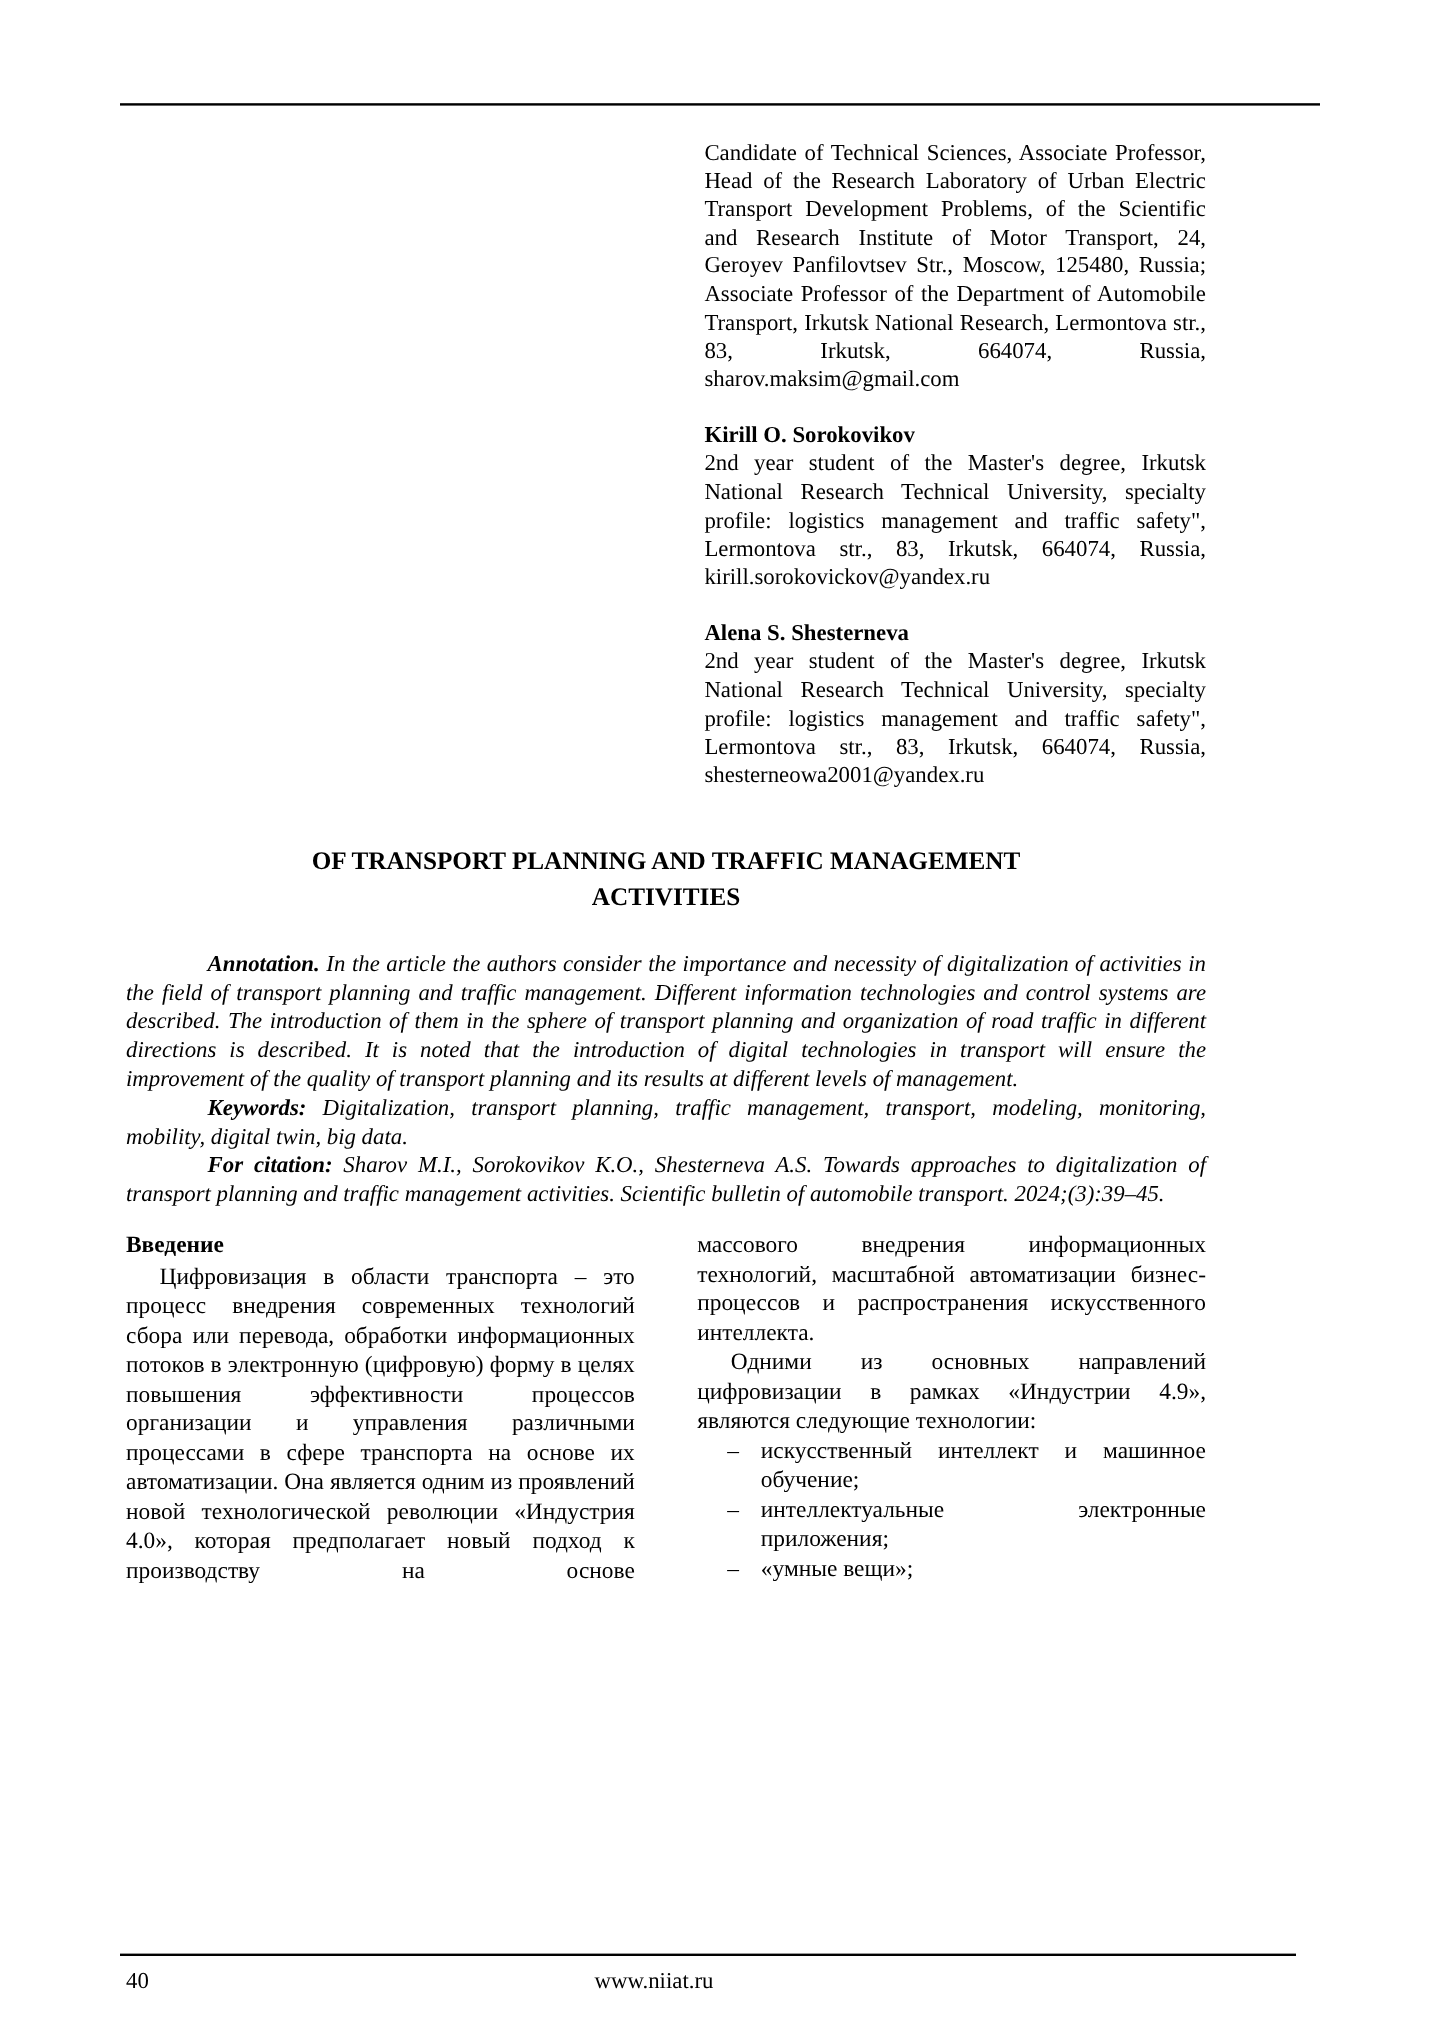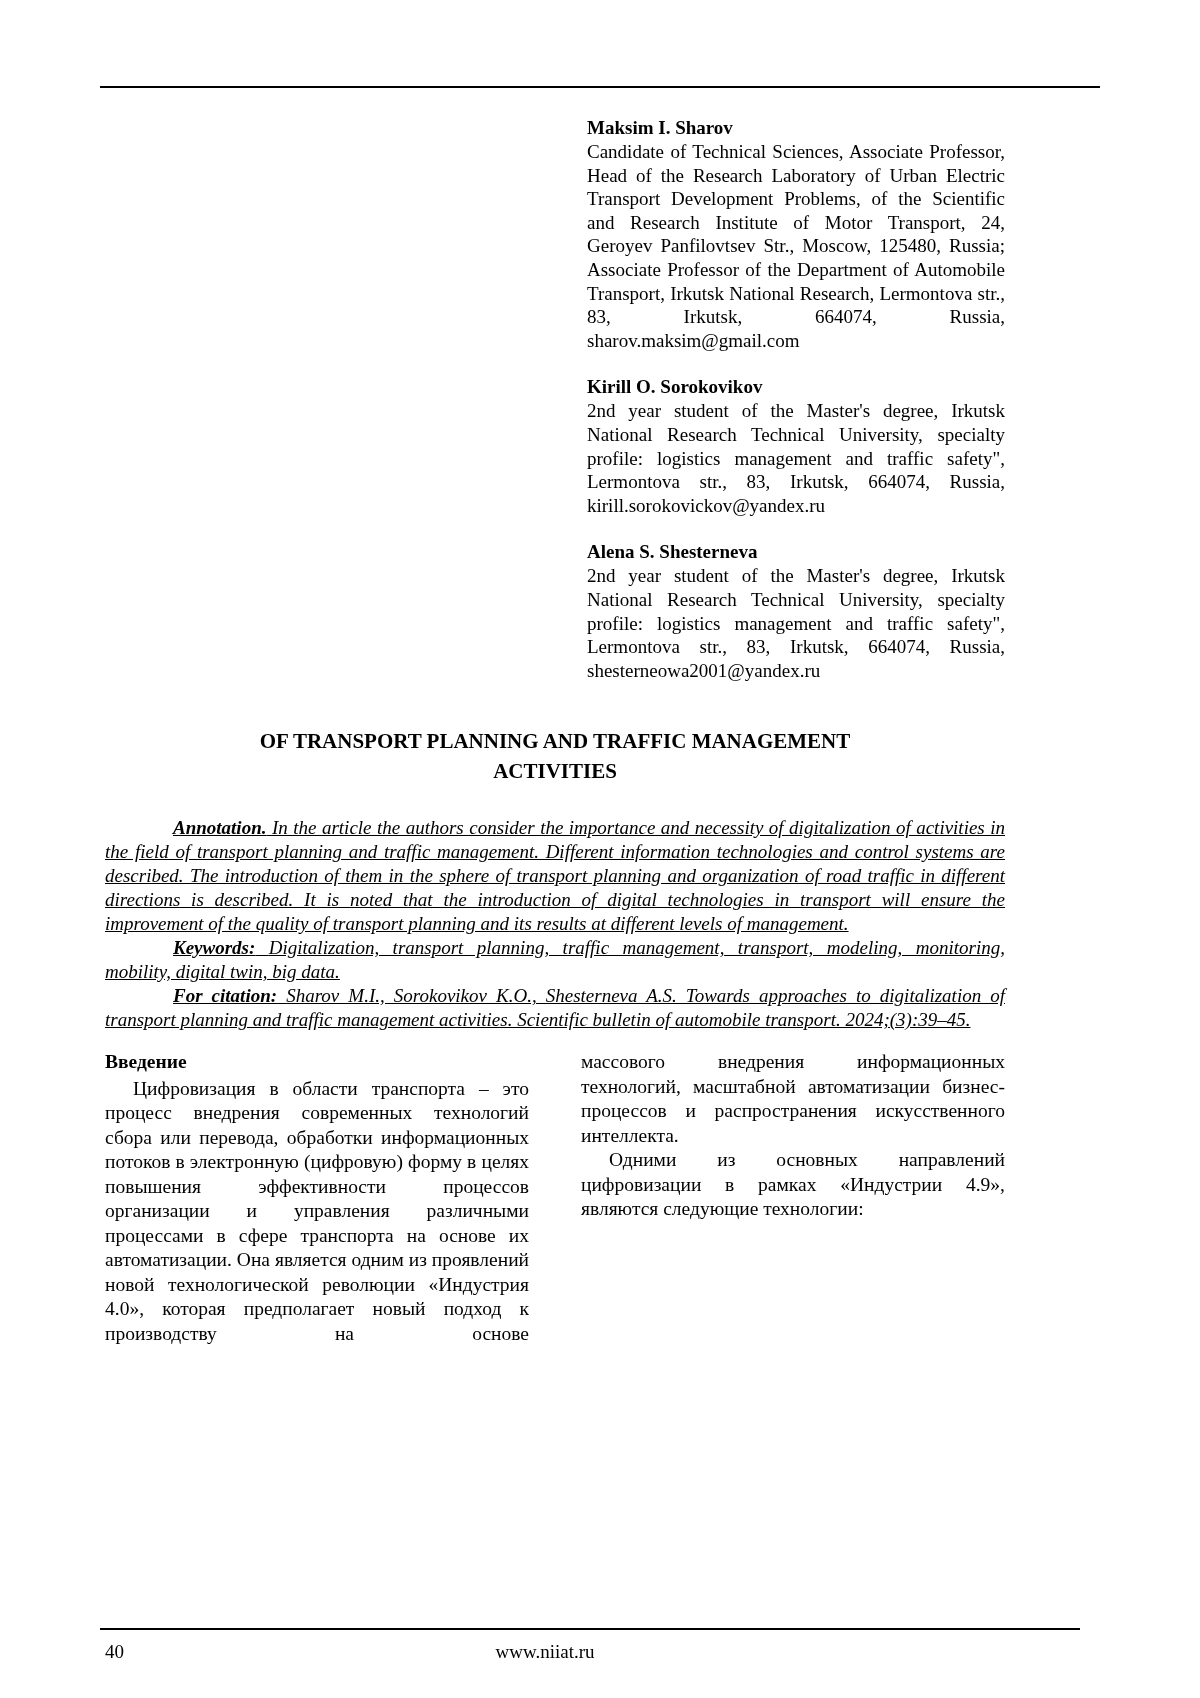--- a/index.html
+++ b/index.html
@@ -34,21 +34,20 @@
   .title { margin: 44px 0 0 0; text-align: center; font-weight: bold; font-size: 21px; line-height: 30px; }
   .title-line { display: block; }
   
   .front-par {
     font-style: italic;
     font-size: 19px;
     line-height: 24px;
     text-align: justify;
     text-indent: 68px;
     margin: 0;
-    text-decoration: underline;
   }
   .annotation { margin-top: 30px; }
   .par-label { font-weight: bold; }
   
   .columns { display: flex; gap: 52px; margin-top: 18px; font-size: 19.5px; line-height: 24.5px; }
   .col { width: 424px; }
   .section-heading { margin: 0 0 2px 0; font-size: 19.5px; line-height: 24.5px; font-weight: bold; }
   .body-par { margin: 0; text-align: justify; }
   .par-indent { text-indent: 28px; }
   .cont-par { text-align-last: auto; }
@@ -67,21 +66,20 @@
 <body>
 
 <div class="page">
 
   <div class="top-rule"></div>
 
   <div class="content">
 
     <section class="authors">
       <div class="author">
-        <div class="author-name">Maksim I. Sharov</div>
         <div class="author-bio">Candidate of Technical Sciences, Associate Professor, Head of the Research Laboratory of Urban Electric Transport Development Problems, of the Scientific and Research Institute of Motor Transport, 24, Geroyev Panfilovtsev Str., Moscow, 125480, Russia; Associate Professor of the Department of Automobile Transport, Irkutsk National Research, Lermontova str., 83, Irkutsk, 664074, Russia, sharov.maksim@gmail.com</div>
       </div>
       <div class="author">
         <div class="author-name">Kirill O. Sorokovikov</div>
         <div class="author-bio">2nd year student of the Master's degree, Irkutsk National Research Technical University, specialty profile: logistics management and traffic safety", Lermontova str., 83, Irkutsk, 664074, Russia, kirill.sorokovickov@yandex.ru</div>
       </div>
       <div class="author">
         <div class="author-name">Alena S. Shesterneva</div>
         <div class="author-bio">2nd year student of the Master's degree, Irkutsk National Research Technical University, specialty profile: logistics management and traffic safety", Lermontova str., 83, Irkutsk, 664074, Russia, shesterneowa2001@yandex.ru</div>
       </div>
@@ -108,20 +106,31 @@
     </p>
 
     <div class="columns">
       <div class="col">
         <h2 class="section-heading">Введение</h2>
         <p class="body-par par-indent left-par">Цифровизация в области транспорта – это процесс внедрения современных технологий сбора или перевода, обработки информационных потоков в электронную (цифровую) форму в целях повышения эффективности процессов организации и управления различными процессами в сфере транспорта на основе их автоматизации. Она является одним из проявлений новой технологической революции «Индустрия 4.0», которая предполагает новый подход к производству на основе</p>
       </div>
       <div class="col">
         <p class="body-par cont-par">массового внедрения информационных технологий, масштабной автоматизации бизнес-процессов и распространения искусственного интеллекта.</p>
         <p class="body-par par-indent">Одними из основных направлений цифровизации в рамках «Индустрии 4.9», являются следующие технологии:</p>
+        <div class="tech-list">
+          <div class="list-item">
+            <span class="list-dash">–</span><span>искусственный интеллект и машинное обучение;</span>
+          </div>
+          <div class="list-item">
+            <span class="list-dash">–</span><span>интеллектуальные электронные приложения;</span>
+          </div>
+          <div class="list-item">
+            <span class="list-dash">–</span><span>«умные вещи»;</span>
+          </div>
+        </div>
       </div>
     </div>
 
   </div>
 
   <div class="footer">
     <div class="footer-rule"></div>
     <div class="footer-row">
       <span class="page-number">40</span>
       <span class="site-url">www.niiat.ru</span>

